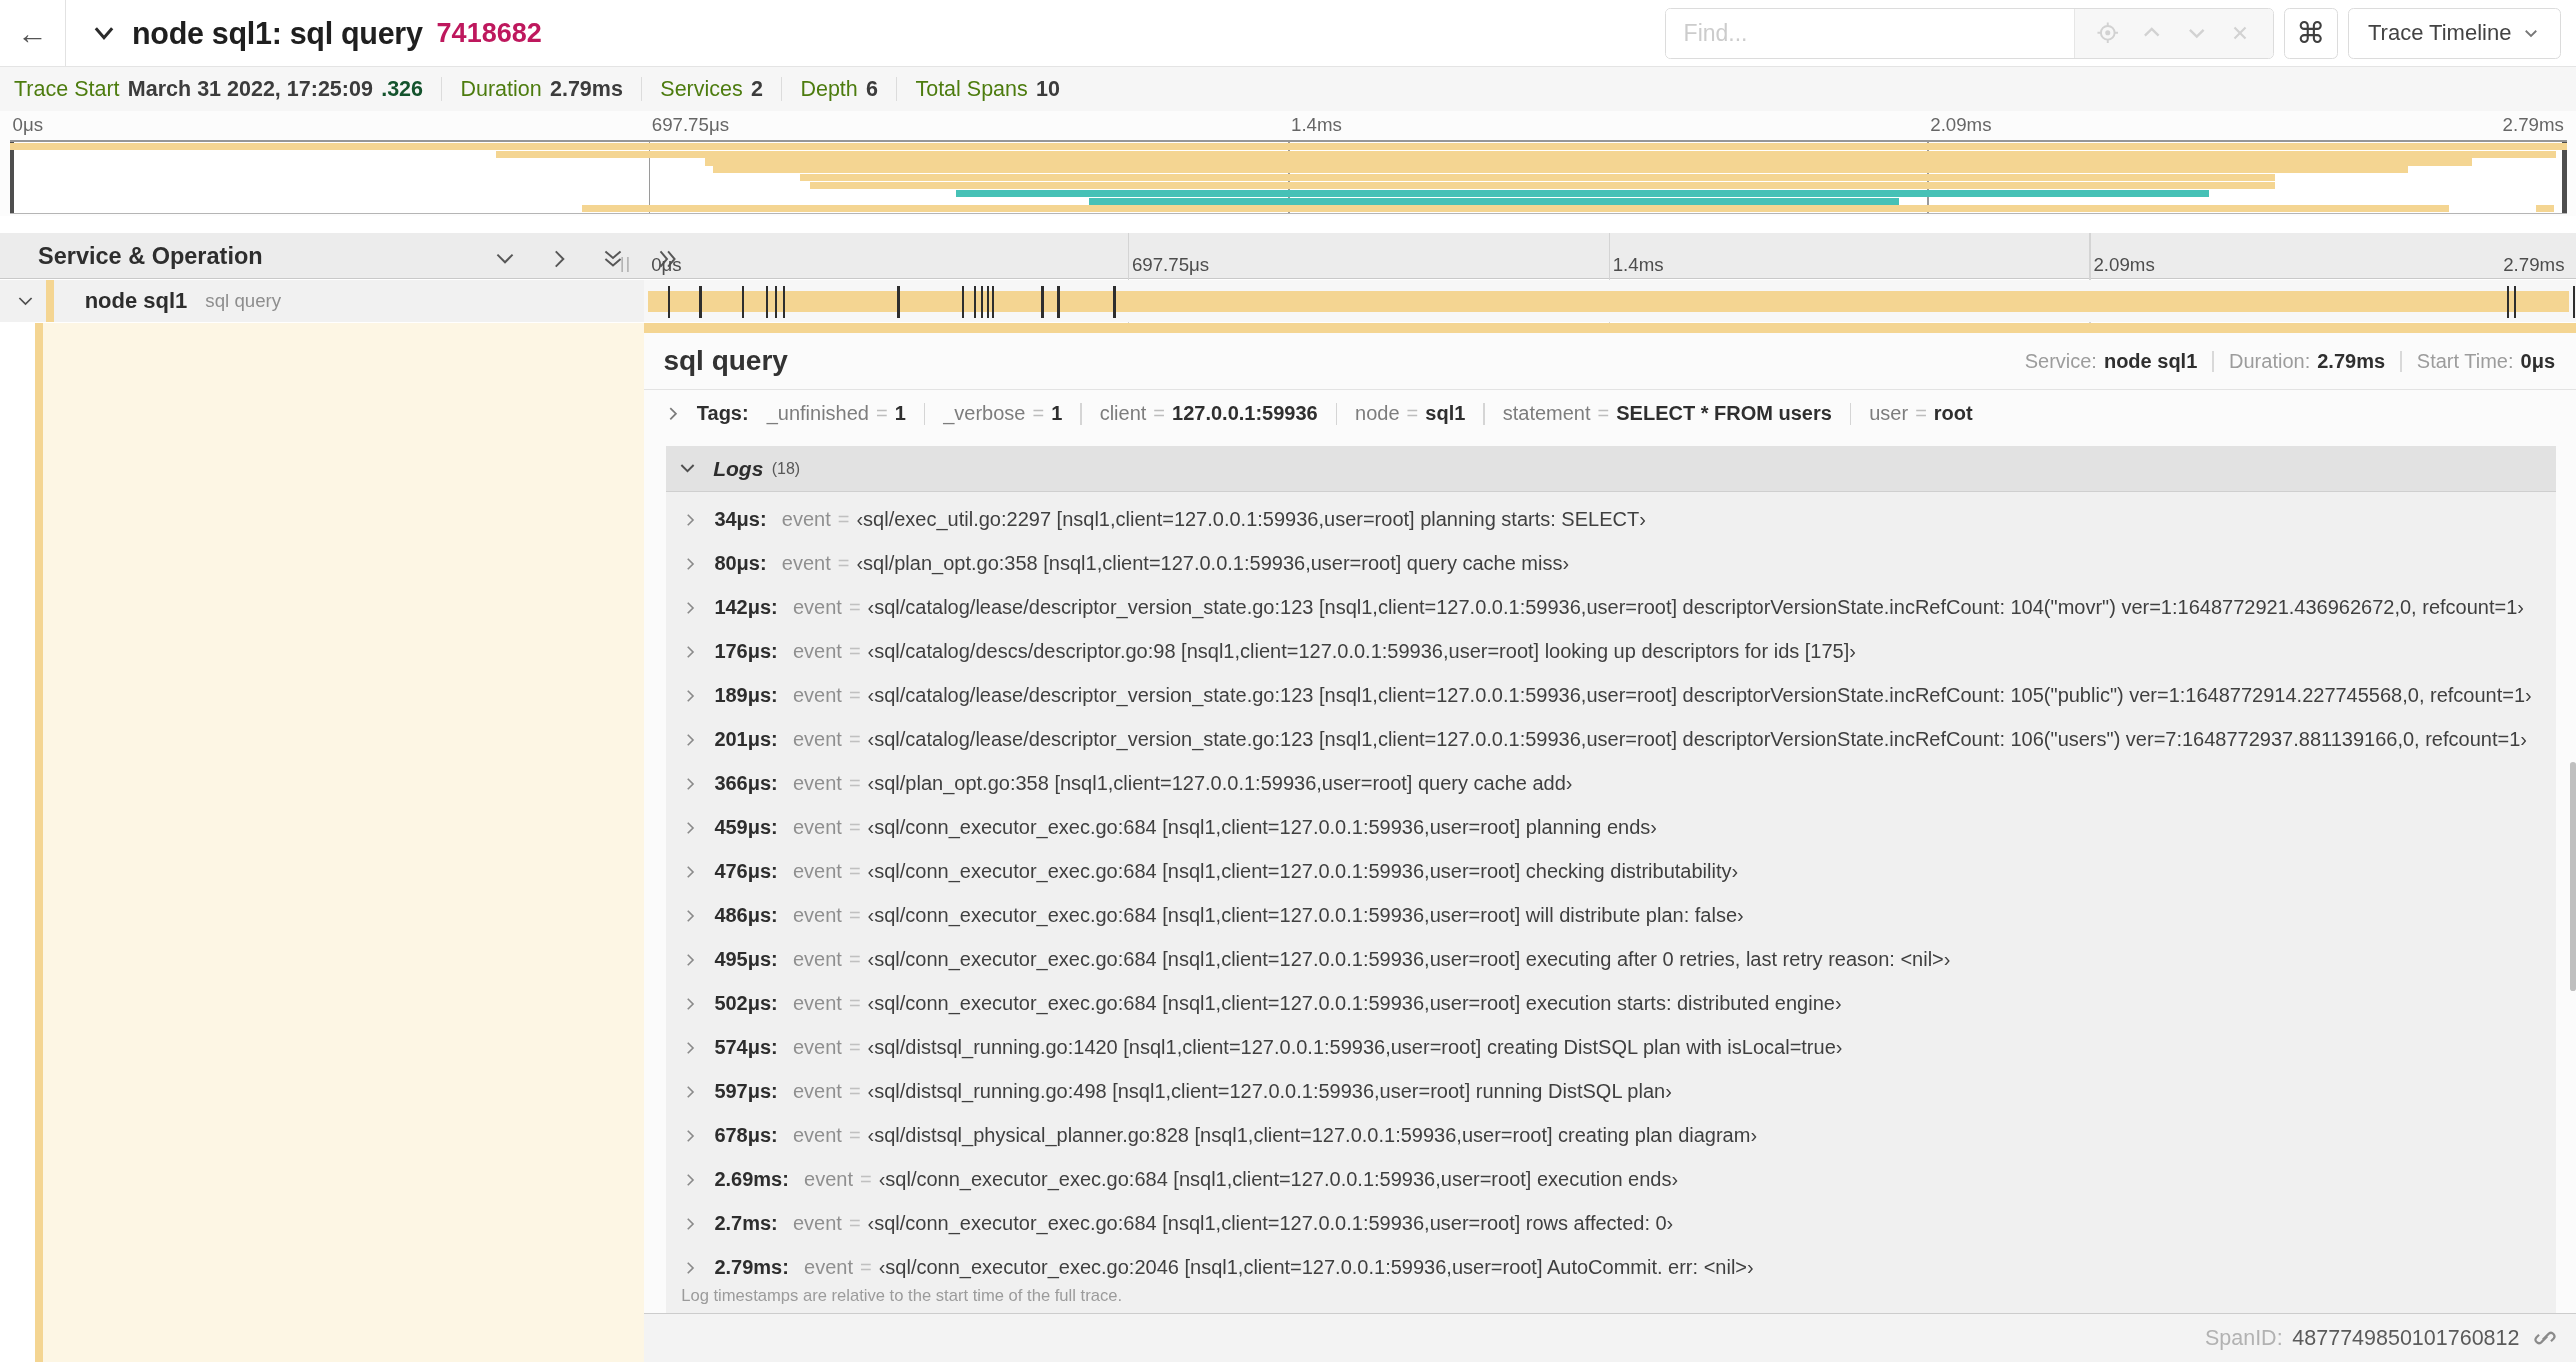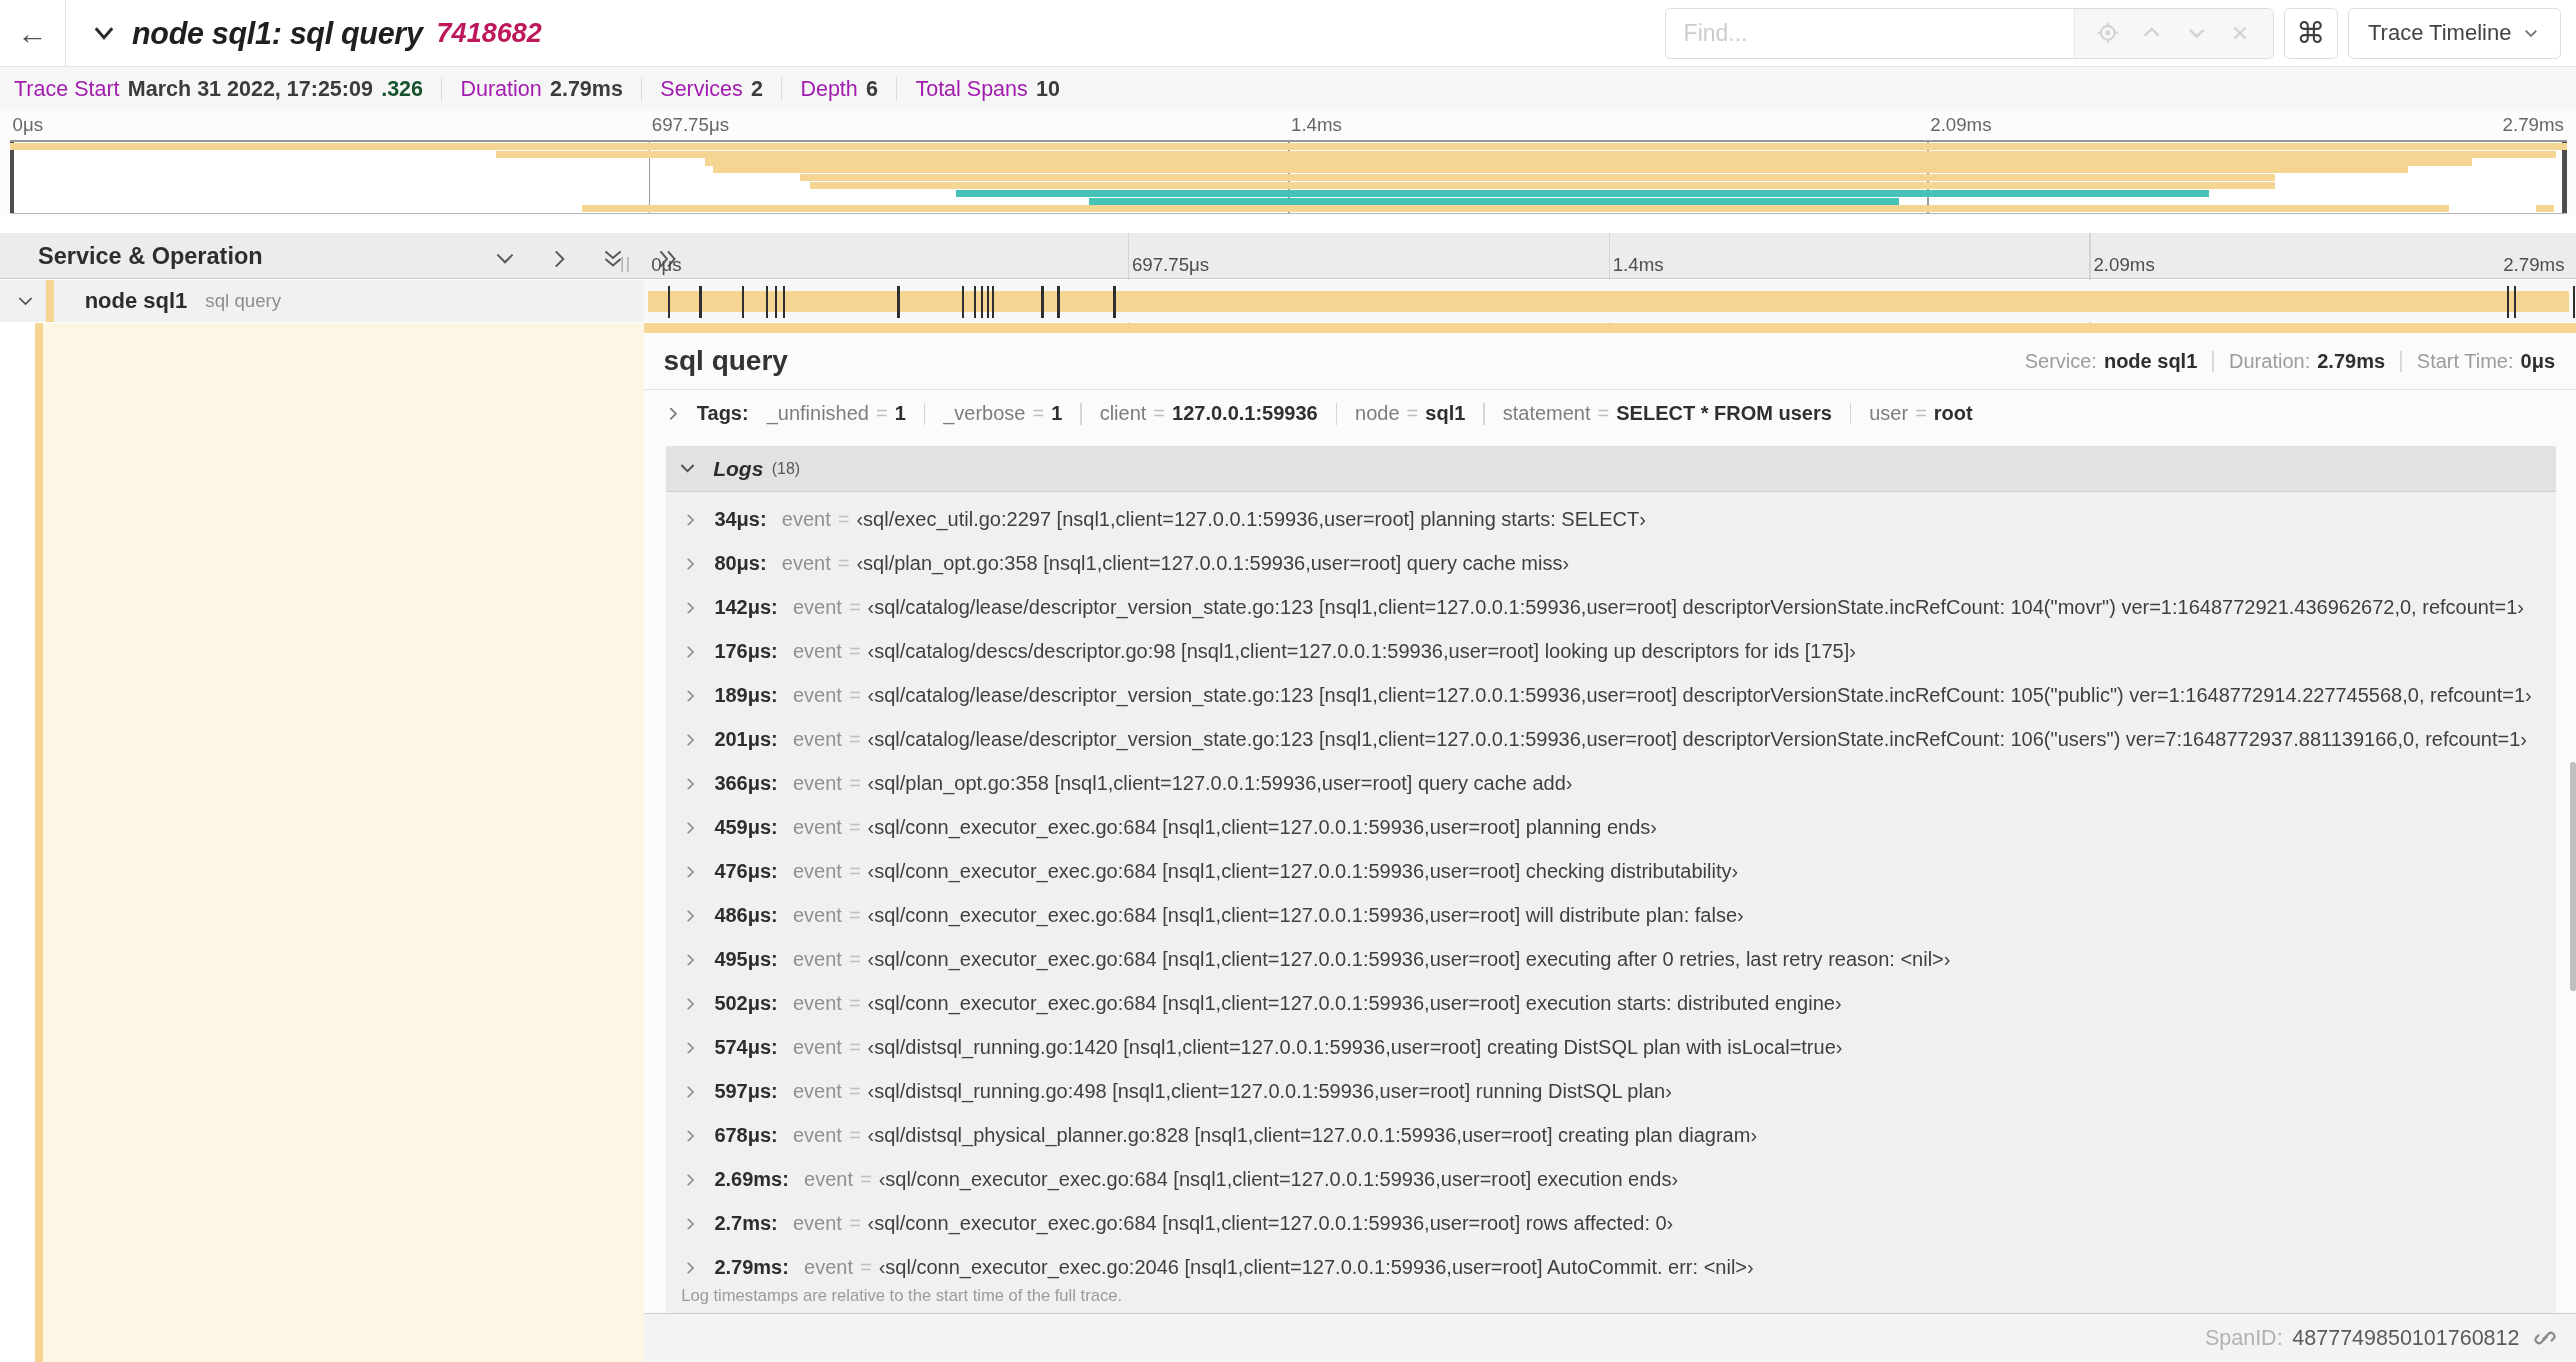--- a/index.html
+++ b/index.html
@@ -5,21 +5,21 @@
   * { margin:0; padding:0; box-sizing:border-box; }
   html,body { width:2576px; height:1363px; overflow:hidden; background:#fff;
     font-family:"Liberation Sans","DejaVu Sans",sans-serif; color:#333; }
   .abs { position:absolute; }
   #stage { position:relative; width:2576px; height:1363px; }
 
   
   #topbar { left:0; top:0; width:2576px; height:66px; background:#fff; }
   #back-cell { left:0; top:0; width:66px; height:66px; border-right:1.4px solid #e2e2e2;
     display:flex; align-items:center; justify-content:center; font-size:30.5px; color:#555; cursor:pointer; }
-  #title-wrap { left:90px; top:0; height:66px; display:flex; align-items:center; gap:14px;font-style:italic; }
+  #title-wrap { left:90px; top:0; height:66px; display:flex; align-items:center; gap:14px; }
   #title-chevron { color:#2b2b2b; display:flex; }
   #page-title { font-size:30.5px; font-weight:bold; color:#1f1f1f; letter-spacing:-0.3px; }
   #trace-id { font-size:27px; color:#be185d; font-weight:bold; }
   #top-controls { right:15.2px; top:7.6px; height:51px; display:flex; gap:10px; }
   #find-group { display:flex; width:609px; height:51px; border:1.4px solid #dcdcdc; border-radius:5.5px; overflow:hidden; background:#fff; }
   #find-input { flex:1; border:none; outline:none; font-size:23px; padding:0 18px; color:#444;
     font-family:inherit; background:#fff; }
   #find-input::placeholder { color:#cccccc; }
   #find-suffix { width:199px; background:#f7f7f7; border-left:1.4px solid #e6e6e6; display:flex; align-items:center; justify-content:space-evenly; color:#d2d2d2; }
   .sfx-btn { display:flex; align-items:center; cursor:default; }
@@ -27,21 +27,21 @@
     display:flex; align-items:center; justify-content:center; cursor:pointer; }
   #cmd-btn { width:54px; font-size:29px; color:#3f3f3f; font-family:"DejaVu Sans",sans-serif; }
   #view-btn { padding:0 19.4px; gap:11px; font-size:22px; color:#434343; }
   #view-caret { color:#777; display:flex; }
 
   
   #metabar { left:0; top:66px; width:2576px; height:46px; background:#f6f6f6;
     border-top:1.4px solid #e4e4e4; border-bottom:1.4px solid #e9e9e9;
     display:flex; align-items:center; padding-left:14px; font-size:21.5px; }
   .meta-item { display:flex; align-items:baseline; gap:8.3px; }
-  .meta-label { color:#a21caf; }
+  .meta-label { color:#4d7c0f; }
   .meta-value { color:#3c3c3c; font-weight:bold; }
   .meta-suffix { color:#14532d; font-weight:bold; }
   .meta-sep { width:1.4px; height:23.5px; background:#dcdcdc; margin:0 18px; align-self:center; }
 
   
   #minimap { left:0; top:111px; width:2576px; height:105px; background:#fcfcfc; }
   #mm-labels { left:9.7px; top:1.4px; width:2557px; height:28px; font-size:18.7px; color:#666; }
   .mm-label { position:absolute; top:1.4px; white-space:nowrap; }
   #mm-canvas { left:9.7px; top:29px; width:2557px; height:74px; background:#fff;
     border-top:2.1px solid #969696; border-bottom:1.4px solid #b5b5b5; cursor:crosshair; }

